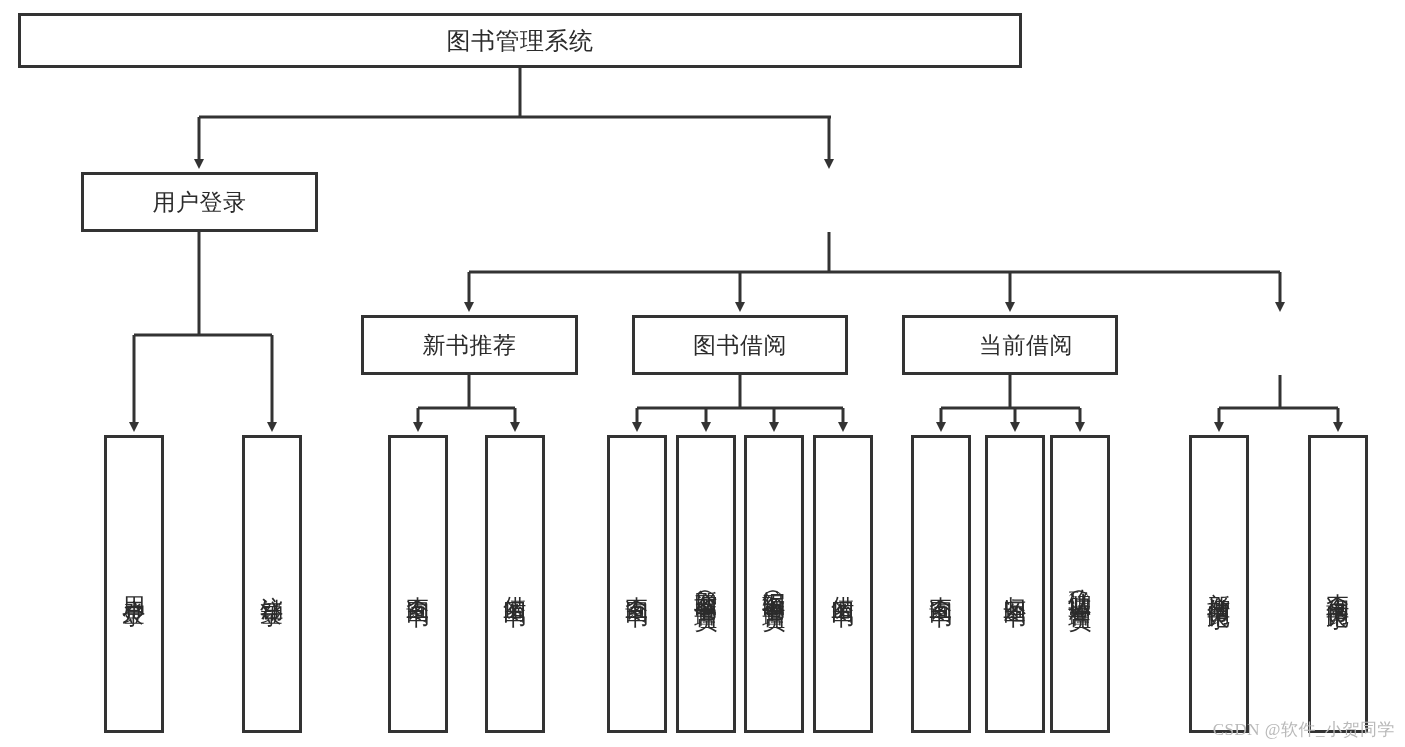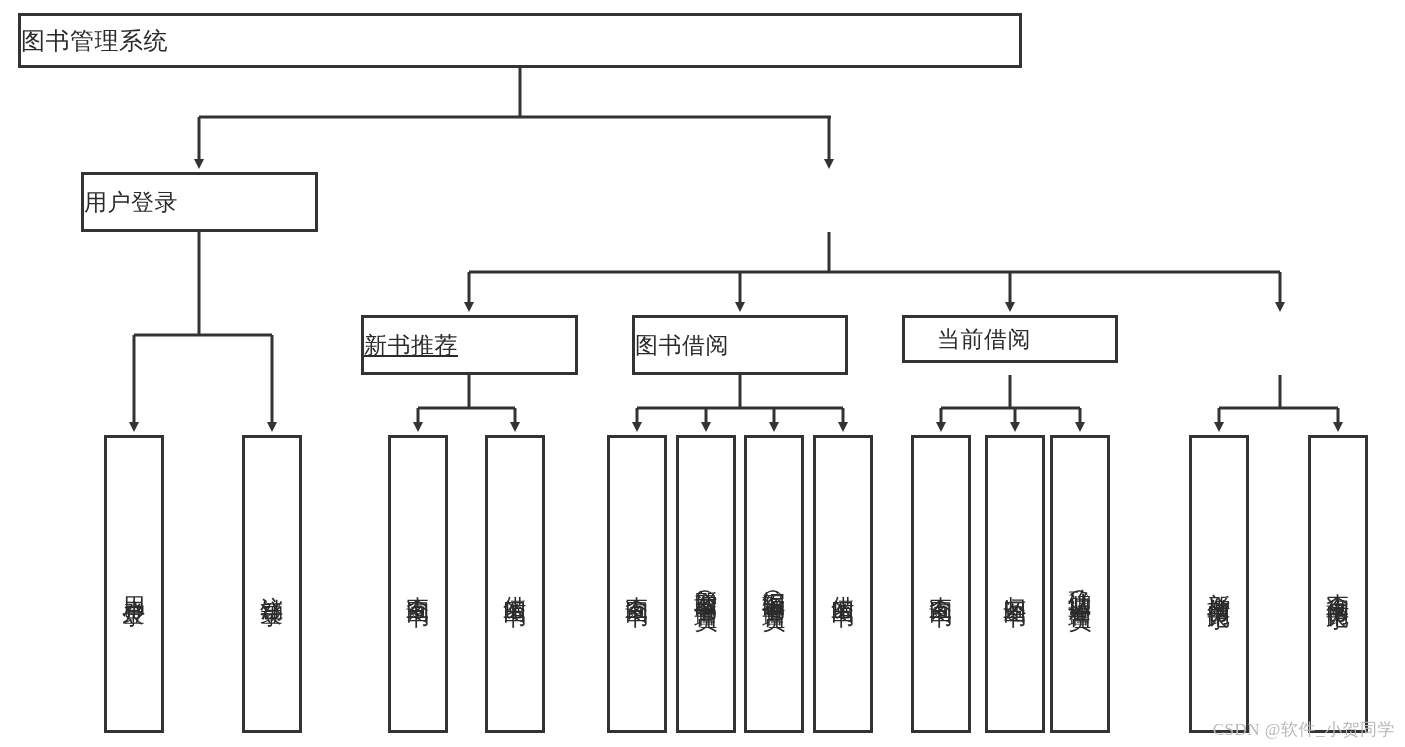--- a/index.html
+++ b/index.html
@@ -25,21 +25,21 @@
     height: 747px;
     pointer-events: none;
   }
   .node {
     position: absolute;
     box-sizing: border-box;
     border: 3px solid #333333;
     background: #ffffff;
     display: flex;
     align-items: center;
-    justify-content: flex-start;
+    justify-content: center;
     color: #2b2b2b;
   }
   .node .label {
     font-size: 23px;
     line-height: 1.15;
     letter-spacing: 0.5px;
     white-space: nowrap;
   }
   .node.root .label { font-size: 24px; }
   .node.vert {
@@ -123,27 +123,27 @@
   </svg>
 
   <div class="node root" style="left:18px; top:13px; width:1004px; height:55px;">
     <span class="label">图书管理系统</span>
   </div>
 
   <div class="node" style="left:81px; top:172px; width:237px; height:60px;">
     <span class="label">用户登录</span>
   </div>
 
-  <div class="node" style="left:361px; top:315px; width:217px; height:60px;text-decoration:underline;">
+  <div class="node" style="left:361px; top:315px; width:217px; height:60px;">
     <span class="label">新书推荐</span>
   </div>
   <div class="node" style="left:632px; top:315px; width:216px; height:60px;">
     <span class="label">图书借阅</span>
   </div>
-  <div class="node" style="left:902px; top:315px; width:216px; height:48px;padding-left:32px;">
+  <div class="node" style="left:902px; top:315px; width:216px; height:60px;padding-left:32px;">
     <span class="label">当前借阅</span>
   </div>
 
   <div class="node vert" style="left:104px; top:435px; width:60px; height:298px;">
     <span class="label">用户登录</span>
   </div>
   <div class="node vert" style="left:242px; top:435px; width:60px; height:298px;">
     <span class="label">注销登录</span>
   </div>
 

